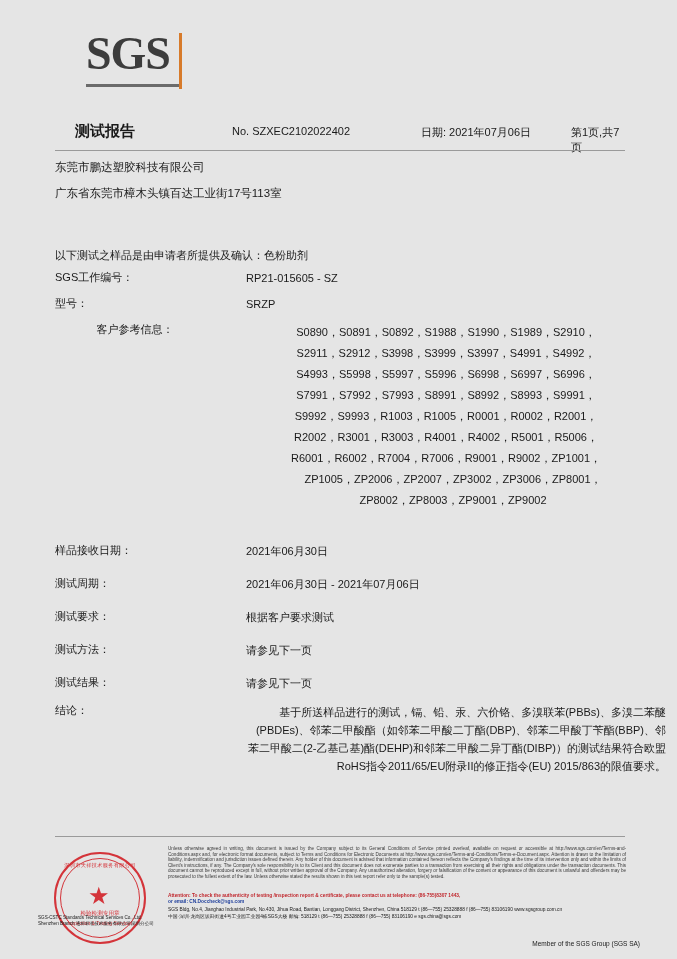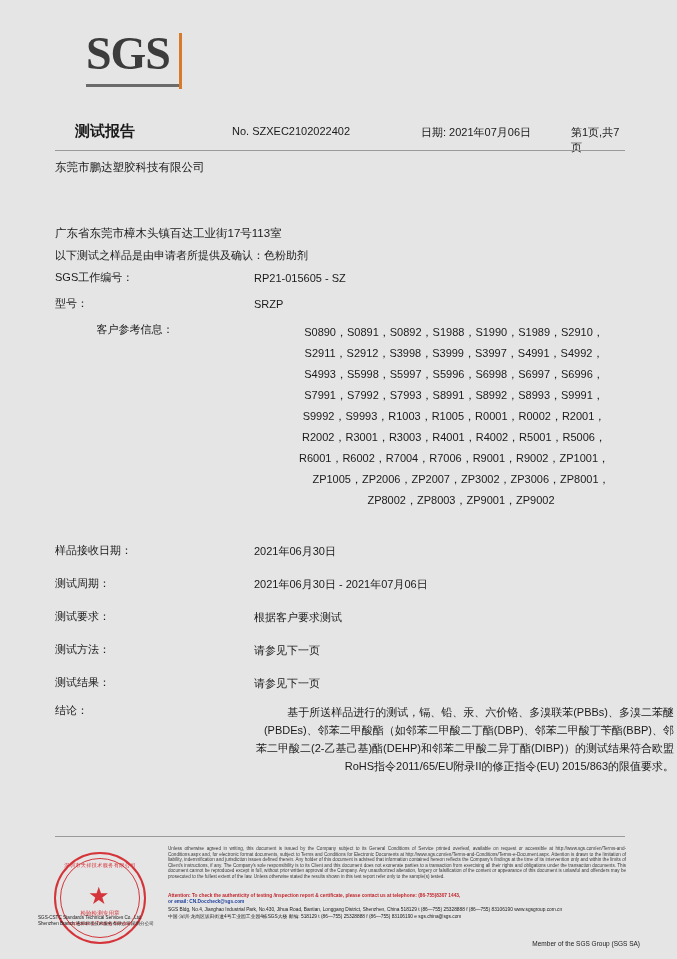--- a/index.html
+++ b/index.html
@@ -107,21 +107,20 @@
     top: 160px;
     font-size: 11.5px;
     color: #1a1a1a;
   }
   .company-addr {
     position: absolute;
     left: 55px;
     top: 186px;
     font-size: 11.5px;
     color: #1a1a1a;
-    margin-top: 40px;
   }
   
   .sample-stmt {
     position: absolute;
     left: 55px;
     top: 248px;
     font-size: 11px;
     color: #1a1a1a;
   }
   
@@ -139,21 +138,21 @@
   .field-label {
     position: absolute;
     left: 0;
     top: 0;
     width: 160px;
     font-size: 11px;
     color: #1a1a1a;
   }
   .field-value {
     position: absolute;
-    left: 172px;
+    left: 164px;
     top: 0;
     width: 400px;
     font-size: 11px;
     color: #1a1a1a;
     line-height: 17px;
     padding-left: 27px;
   }
   .ref-list .ref-line {
     display: block;
     white-space: pre;

